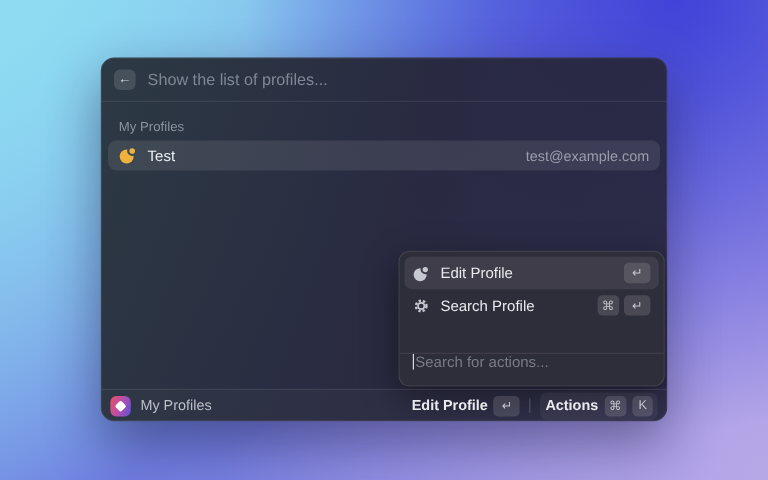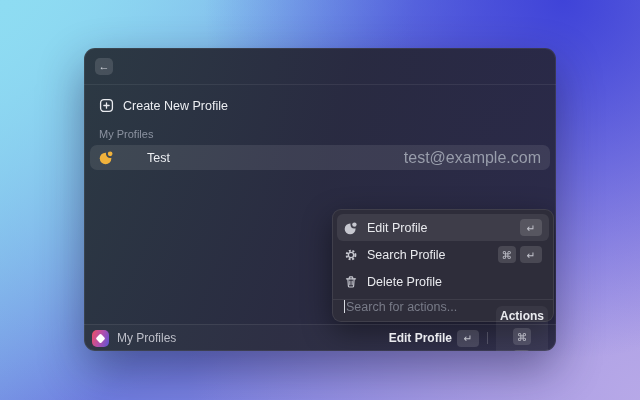--- a/index.html
+++ b/index.html
@@ -21,23 +21,23 @@
   
   .hdr { height:37px; display:flex; align-items:center; padding:0 11px; border-bottom:1px solid rgba(255,255,255,.07); }
   .back-btn { width:18px; height:17px; border-radius:5px; background:rgba(255,255,255,.13);
     display:flex; align-items:center; justify-content:center; color:#d4d7de; font-size:11px; line-height:1; cursor:pointer; }
   .cmd-input { flex:1; margin-left:10px; background:transparent; border:none; outline:none;
     font-family:"Liberation Sans", sans-serif; font-size:13.5px; color:#e8eaee; }
   .cmd-input::placeholder { color:#7e8795; }
   
   .list { padding:5px 6px 0 6px; }
   .row { height:25px; display:flex; align-items:center; padding:0 9px; border-radius:7px; cursor:pointer; }
-  .row.sel { background:rgba(255,255,255,.09);gap:24px; }
+  .row.sel { background:rgba(255,255,255,.09); }
   .row .lbl { margin-left:9px; font-size:12.5px; color:#eceef2; }
-  .row .meta { margin-left:auto; font-size:16px; color:#989dab; }
+  .row .meta { margin-left:auto; font-size:12px; color:#989dab; }
   .create { margin-top:3px; }
   .section { margin:10px 0 5px 9px; font-size:11px; color:#8b92a0; }
   .icn { display:flex; align-items:center; justify-content:center; flex:0 0 auto; }
   
   .popup { position:absolute; right:2px; bottom:29px; width:222px; height:113px;
     background:#2e2d3a; border:1px solid rgba(255,255,255,.09); border-radius:9px;
     box-shadow:0 10px 30px rgba(0,0,0,.45); display:flex; flex-direction:column; overflow:hidden; }
   .popup-items { padding:4px; }
   .p-row { height:27px; display:flex; align-items:center; padding:0 7px; border-radius:6px; cursor:pointer; }
   .p-row.sel { background:rgba(255,255,255,.08); }
@@ -57,46 +57,38 @@
     display:flex; align-items:center; padding:0 8px; background:rgba(255,255,255,.02); }
   .logo { width:17px; height:17px; border-radius:5px;
     background:linear-gradient(110deg,#ee4f63 0%, #b14fae 52%, #5a54d6 100%);
     display:flex; align-items:center; justify-content:center; cursor:pointer; }
   .logo-diamond { width:7px; height:7px; background:#fff; border-radius:1.5px; transform:rotate(45deg); }
   .app-lbl { margin-left:8px; font-size:12px; color:#bdbfc9; }
   .bbar .grp { display:flex; align-items:center; gap:5px; }
   .bbar .right { margin-left:auto; display:flex; align-items:center; }
   .act-lbl { font-size:12px; font-weight:bold; color:#e9eaee; }
   .vdiv { width:1px; height:12px; background:rgba(255,255,255,.18); margin:0 8px; }
-  .act-group { display:flex; align-items:center; gap:5px; padding:3px 4px; border-radius:6px; background:rgba(255,255,255,.05); cursor:pointer;flex-direction:column; }
+  .act-group { display:flex; align-items:center; gap:5px; padding:3px 4px; border-radius:6px; background:rgba(255,255,255,.05); cursor:pointer; }
   .grp-primary { cursor:pointer; }
   svg { display:block; }
 </style>
 </head>
 <body>
 
 <div class="window">
 
   <div class="hdr">
     <div class="back-btn">
       <span>←</span>
     </div>
+    <input class="cmd-input" placeholder="Show the list of profiles..." style="">
   </div>
 
   <div class="list">
 
-    <div class="row create">
-      <span class="icn">
-        <svg width="15" height="15" viewBox="0 0 16 16" fill="none" stroke="#e9ebef" stroke-width="1.4" stroke-linecap="round">
-          <rect x="1.7" y="1.7" width="12.6" height="12.6" rx="3.6"></rect>
-          <path d="M8 5.2v5.6M5.2 8h5.6"></path>
-        </svg>
-      </span>
-      <span class="lbl">Create New Profile</span>
-    </div>
 
     <div class="section">My Profiles</div>
 
     <div class="row sel">
       <span class="icn">
         <svg width="15" height="15" viewBox="0 0 16 16">
           <mask id="pm1">
               <rect width="16" height="16" fill="#fff"></rect>
               <circle cx="11.9" cy="4.1" r="4.5" fill="#000"></circle>
             </mask>
@@ -137,31 +129,20 @@
             <circle cx="8" cy="8" r="3" stroke="#c6c7cf" stroke-width="1.5"></circle>
           </svg>
         </span>
         <span class="lbl">Search Profile</span>
         <span class="keys">
           <span class="key">⌘</span>
           <span class="key wide">↵</span>
         </span>
       </div>
 
-      <div class="p-row">
-        <span class="icn">
-          <svg width="14" height="14" viewBox="0 0 16 16" fill="none" stroke="#c6c7cf" stroke-width="1.3" stroke-linecap="round">
-            <path d="M2.8 4.4h10.4"></path>
-            <path d="M6 4.4V3.1c0-.5.4-.9.9-.9h2.2c.5 0 .9.4.9.9v1.3"></path>
-            <path d="M4.4 4.4l.6 8.3c.1.6.5 1 1.1 1h3.8c.6 0 1-.4 1.1-1l.6-8.3"></path>
-            <path d="M6.7 7v4.2M9.3 7v4.2"></path>
-          </svg>
-        </span>
-        <span class="lbl">Delete Profile</span>
-      </div>
     </div>
 
     <div class="p-search">
       <span class="caret"></span>
       <input class="srch-input" placeholder="Search for actions..." style="">
     </div>
   </div>
 
   <div class="bbar">
     <div class="logo">

